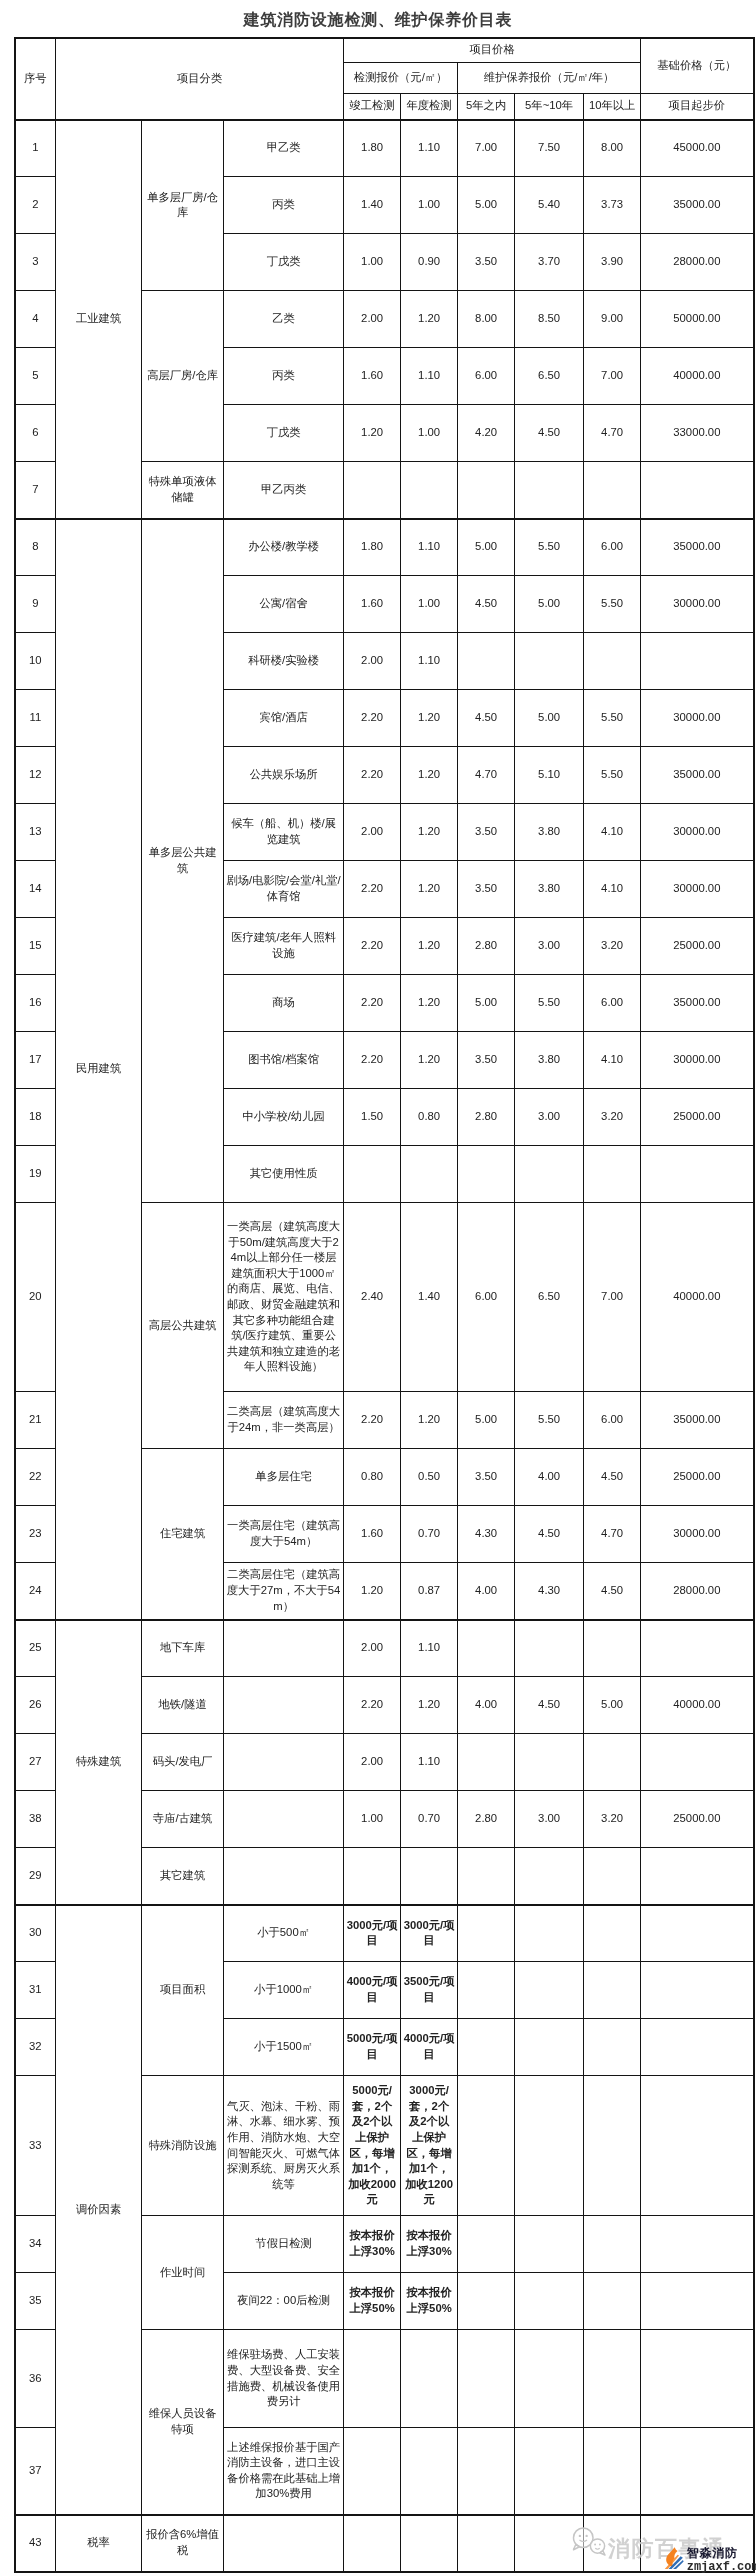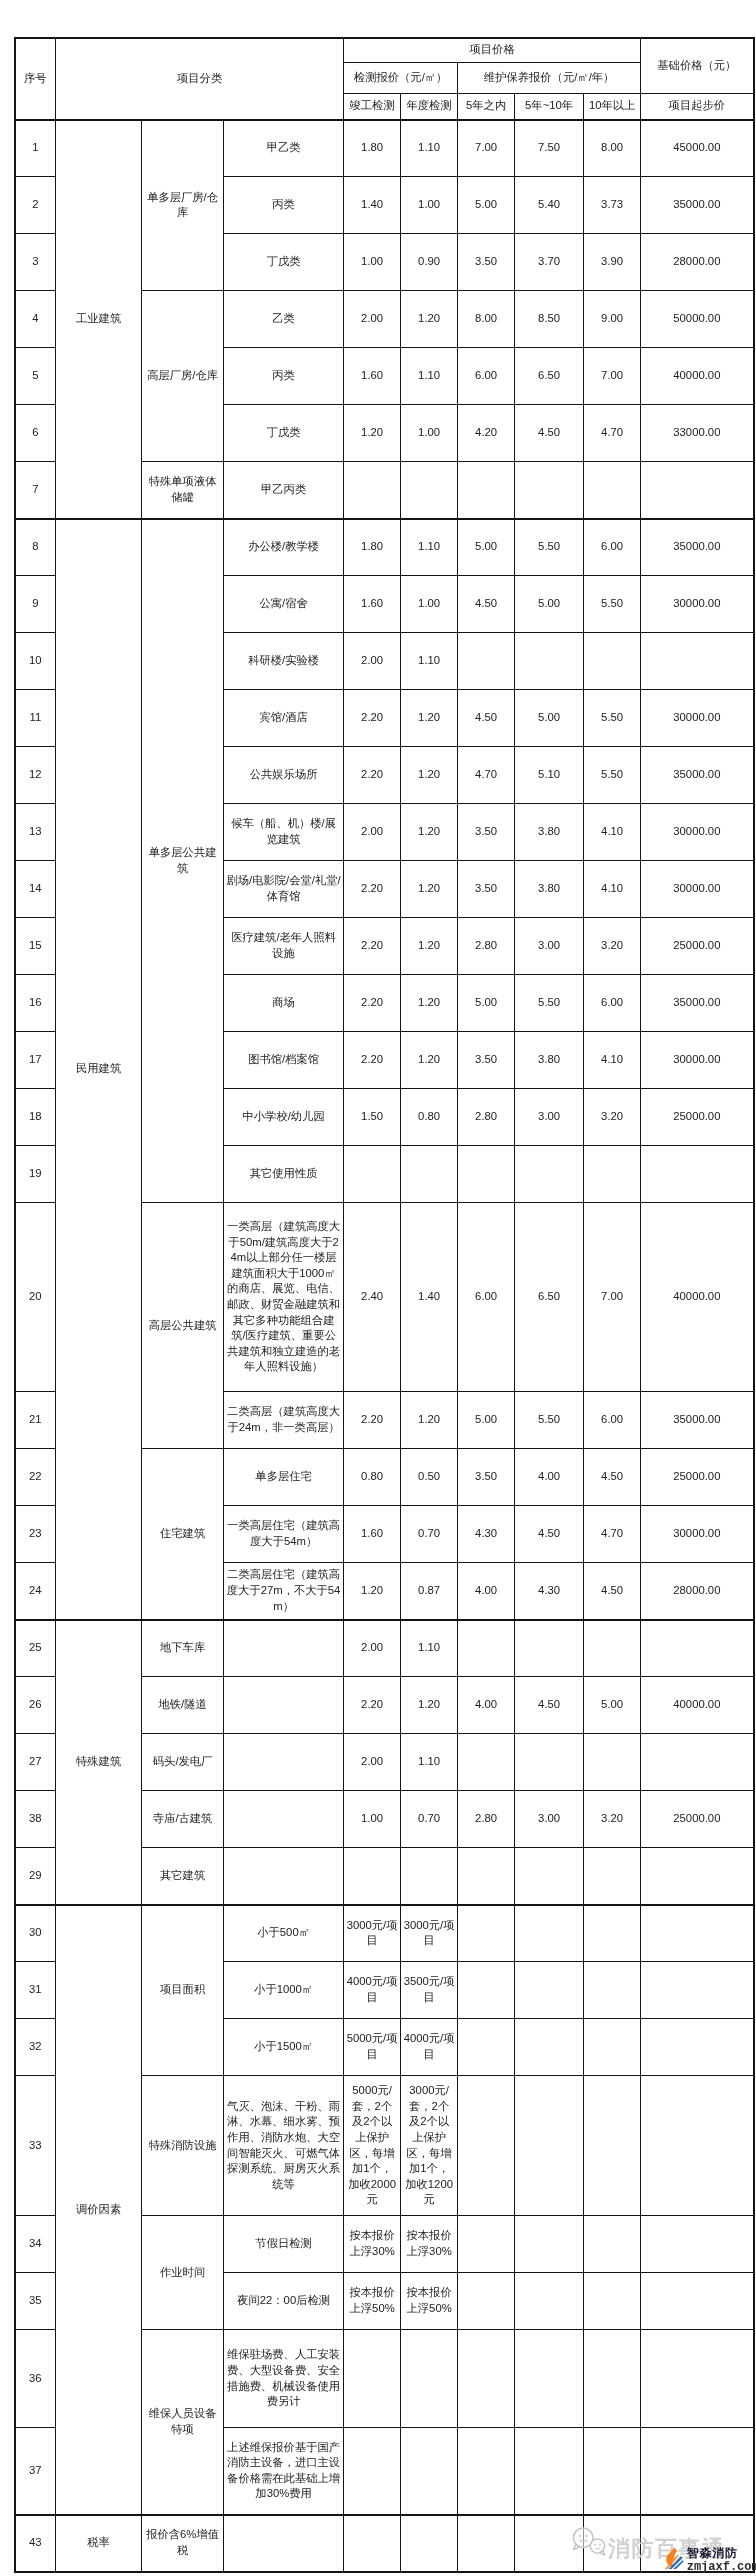--- a/index.html
+++ b/index.html
@@ -10,39 +10,40 @@
   table.price{position:absolute;left:13.6px;top:37px;width:739px;
               border-collapse:collapse;table-layout:fixed;}
   table.price td{border:1.5px solid #141414;text-align:center;vertical-align:middle;
                  padding:1.5px 2.3px;font-size:11.3px;line-height:1.38;color:#222;
                  word-break:break-all;overflow:hidden;}
   tr.h1{height:24px;} tr.h2{height:31px;margin-left:19px;} tr.h3{height:26.5px;margin-left:40px;}
   tr.std{height:57px;} tr.r20{height:189px;} tr.r33{height:140px;}
   tr.r36{height:98px;} tr.r37{height:87px;}
   td.n{font-size:10.6px;}
   td.v{font-size:10.6px;}
-  td.sm{font-size:9.8px;line-height:1.3;padding:1.5px 1.5px;}
+  td.sm{font-size:9.8px;line-height:1.3;padding:1.5px 1.5px;font-weight:bold;}
   td.grp{font-size:11.3px;margin-top:31px;}
   tr.gtop td{border-top:2.3px solid #141414;}
   table.price{border:2.3px solid #141414;}
   
   .wm{position:absolute;left:560px;top:2517px;width:197px;height:59px;pointer-events:none;}
   .wm-bubbles{position:absolute;left:9px;top:7.6px;}
   .wm-badge{position:absolute;left:48px;top:17px;font-size:22px;font-weight:bold;
             color:#c9c9c9;letter-spacing:1.5px;opacity:0.85;white-space:nowrap;}
   .brand{position:absolute;left:104px;top:30px;display:flex;align-items:flex-start;}
   .brand-logo{flex:0 0 auto;margin-right:2.3px;}
   .brand-col{display:flex;flex-direction:column;}
   .brand-name{font-size:12px;font-weight:bold;color:#17172e;letter-spacing:0.8px;line-height:1.1;}
   .brand-site{font-size:12px;font-weight:bold;color:#2b2b2b;font-family:"Liberation Mono","DejaVu Sans Mono",monospace;line-height:1.2;}
 </style>
 </head>
 <body>
 
 <div class="page">
+  <div class="title">建筑消防设施检测、维护保养价目表</div>
 
   <table class="price">
     <colgroup>
       <col style="width:41px">
         <col style="width:86px">
         <col style="width:82px">
         <col style="width:120px">
       <col style="width:57px">
         <col style="width:57px">
         <col style="width:57px">

